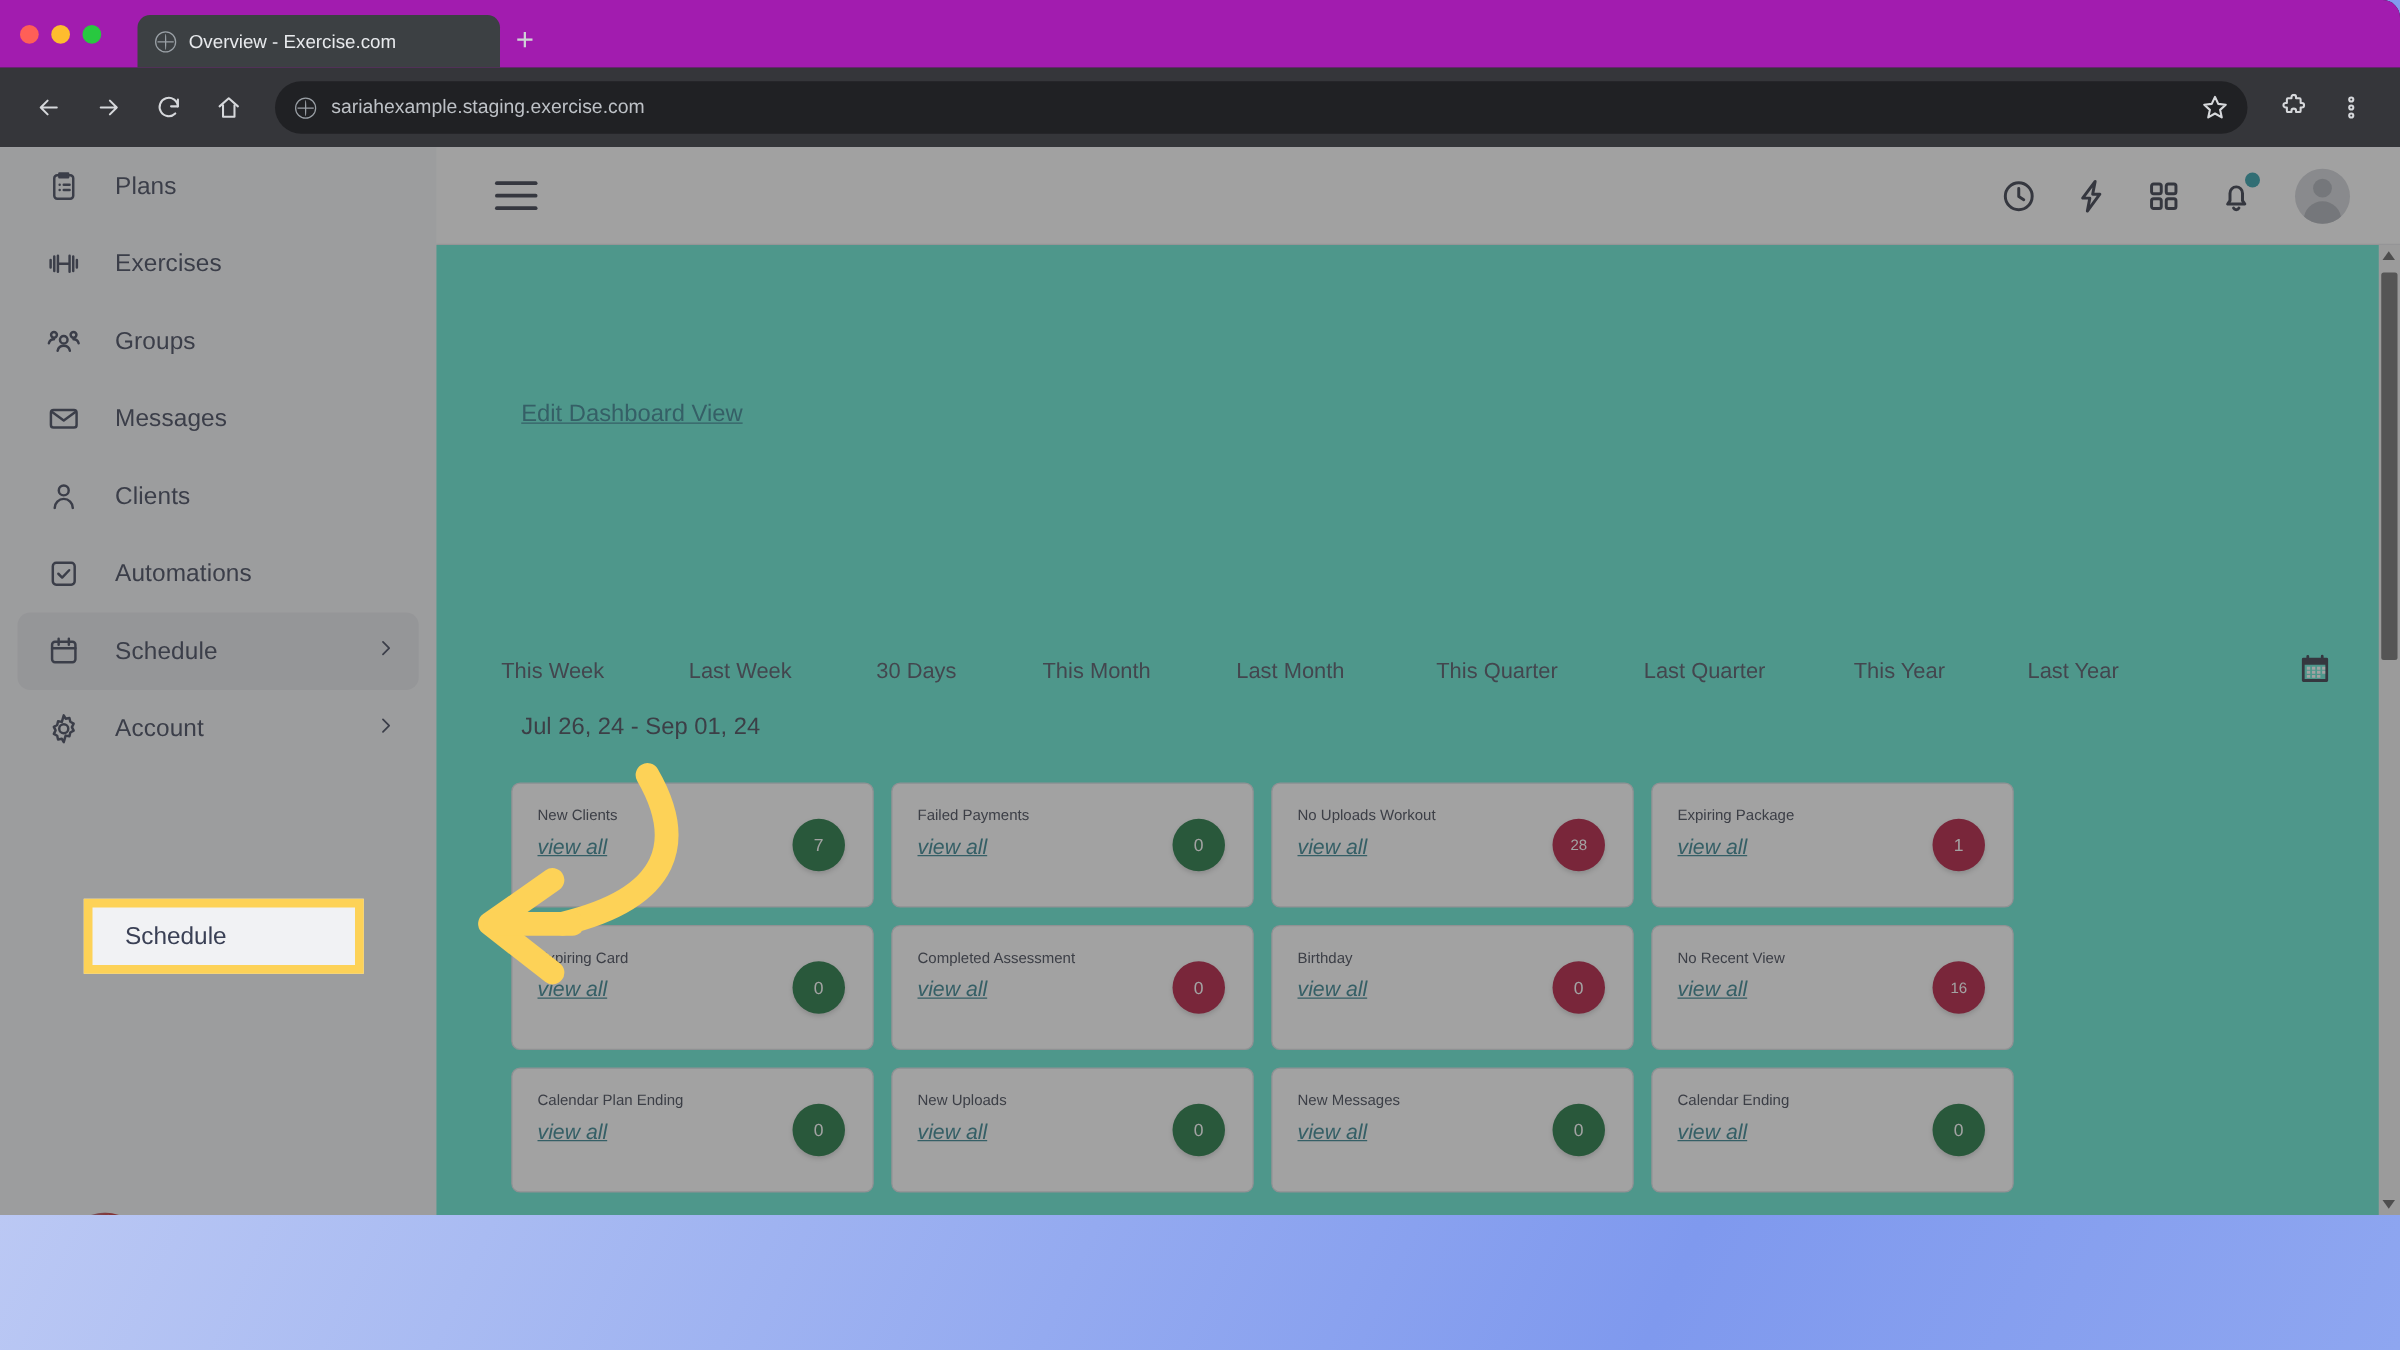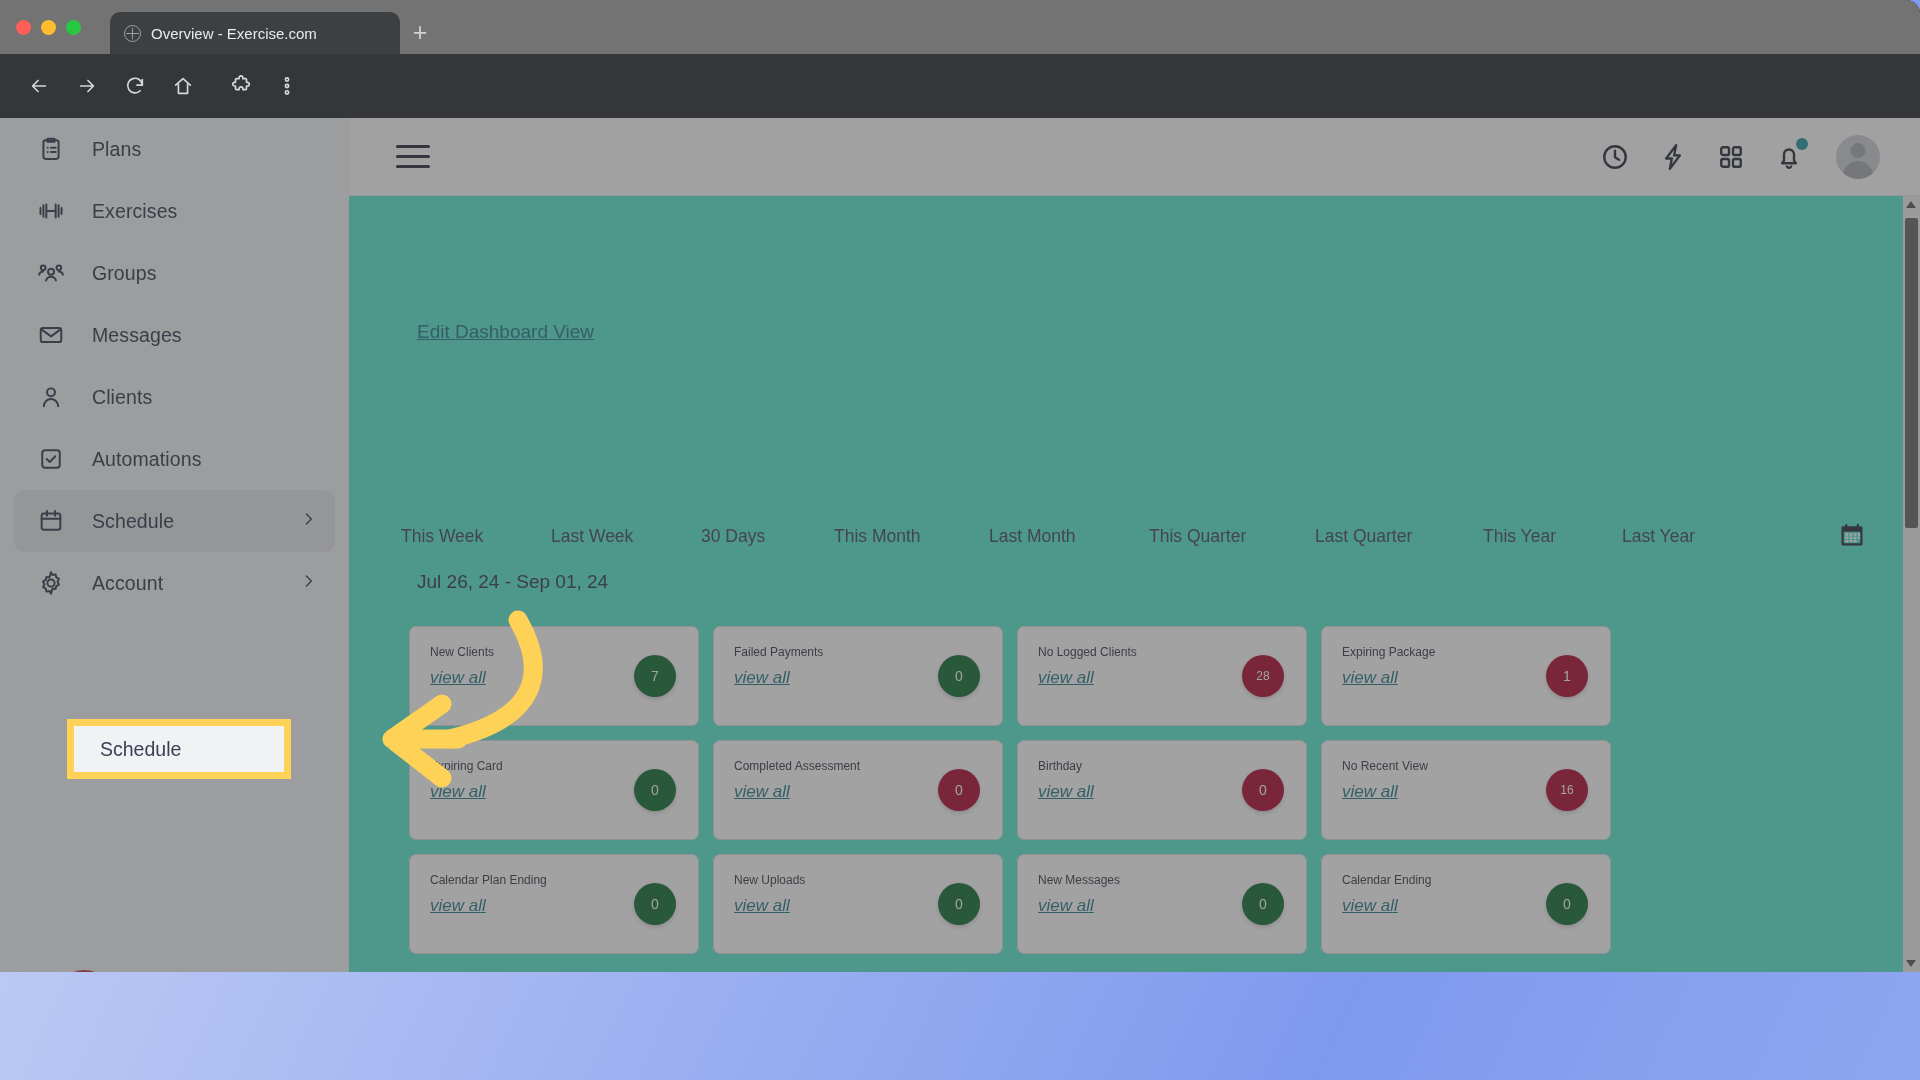--- a/index.html
+++ b/index.html
@@ -16,21 +16,21 @@
   }
 
   
   #browser {
     position: absolute; left: 0; top: 0; width: 1920px; height: 972px;
     background: #202124; border-radius: 0 14px 0 0; overflow: hidden;
   }
 
   
   #tabstrip {
-    position: relative; height: 54px; background: #737373;
+    position: relative; height: 54px; background: #a21caf;
     border-radius: 0 12px 0 0;
   }
   .traffic { position:absolute; top:20px; display:flex; gap:10px; left:16px; }
   .dot { width:15px; height:15px; border-radius:50%; }
   .dot.red{background:#ff5f57;} .dot.yellow{background:#febc2e;} .dot.green{background:#28c840;}
 
   #tab {
     position:absolute; left:110px; top:12px; height:42px; width:290px;
     background:#3c4043; border-radius:10px 10px 0 0;
     display:flex; align-items:center; padding:0 14px; gap:10px;
@@ -184,20 +184,29 @@
           <path d="M20 5v6h-6"></path>
         </svg>
     </div>
     <div class="navbtn">
       <svg viewBox="0 0 24 24">
           <path d="M4 11l8-7 8 7"></path>
           <path d="M7 10v10h10V10"></path>
         </svg>
     </div>
 
+    <div id="omnibox">
+      <span class="favicon2"></span>
+      <span class="url">sariahexample.staging.exercise.com</span>
+      <span id="starbtn">
+        <svg viewBox="0 0 24 24" fill="none" stroke="#d6d8db" stroke-width="1.7" stroke-linejoin="round">
+          <path d="M12 3.5l2.6 5.6 6 .7-4.5 4.1 1.3 6-5.4-3.1-5.4 3.1 1.3-6-4.5-4.1 6-.7z"></path>
+          </svg>
+      </span>
+    </div>
 
     <div class="rightbtns">
       <div class="navbtn">
         <svg viewBox="0 0 24 24" fill="#d6d8db" stroke="none">
             <path d="M10 3a2 2 0 014 0v1h3a1 1 0 011 1v3h1a2 2 0 010 4h-1v3a1 1 0 01-1 1h-3v-1a2 2 0 10-4 0v1H7a1 1 0 01-1-1v-3H5a2 2 0 010-4h1V5a1 1 0 011-1h3z"></path>
           </svg>
       </div>
       <div class="navbtn">
         <svg viewBox="0 0 24 24" fill="#d6d8db" stroke="none">
             <circle cx="12" cy="5" r="1.8"></circle>
@@ -371,21 +380,21 @@
           <div class="ttl">New Clients</div>
           <a class="va" href="#">view all</a>
           <div class="badge green">7</div>
         </div>
         <div class="card">
           <div class="ttl">Failed Payments</div>
           <a class="va" href="#">view all</a>
           <div class="badge green">0</div>
         </div>
         <div class="card">
-          <div class="ttl">No Logged Clients</div>
+          <div class="ttl">No Uploads Workout</div>
           <a class="va" href="#">view all</a>
           <div class="badge red" style="font-size:12px">28</div>
         </div>
         <div class="card">
           <div class="ttl">Expiring Package</div>
           <a class="va" href="#">view all</a>
           <div class="badge red">1</div>
         </div>
 
         <div class="card">

